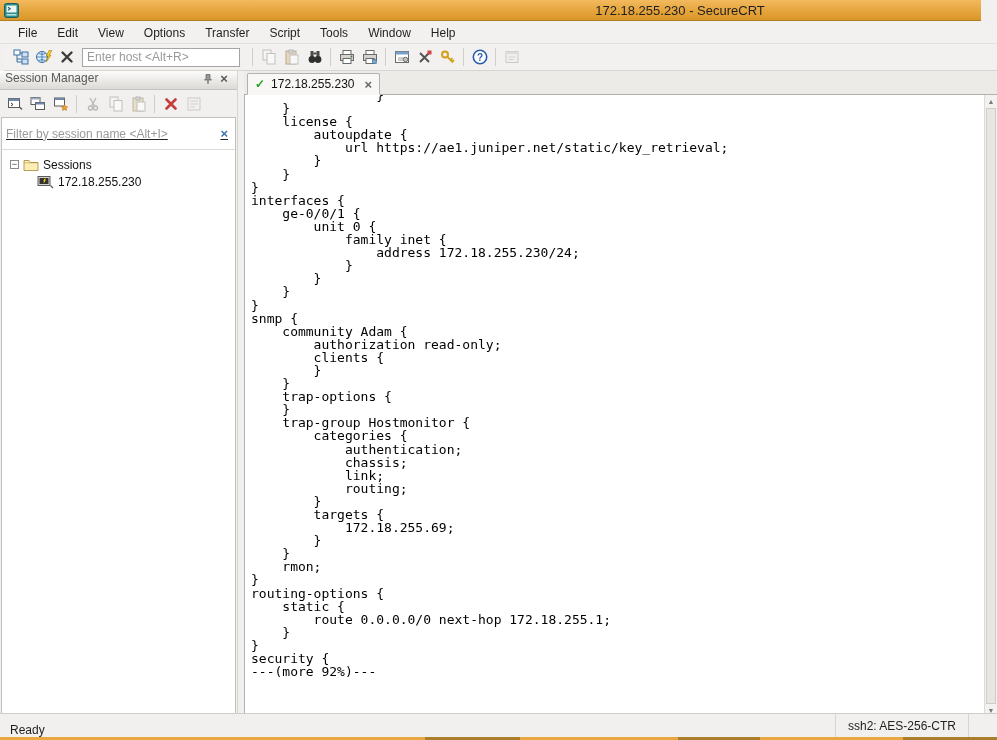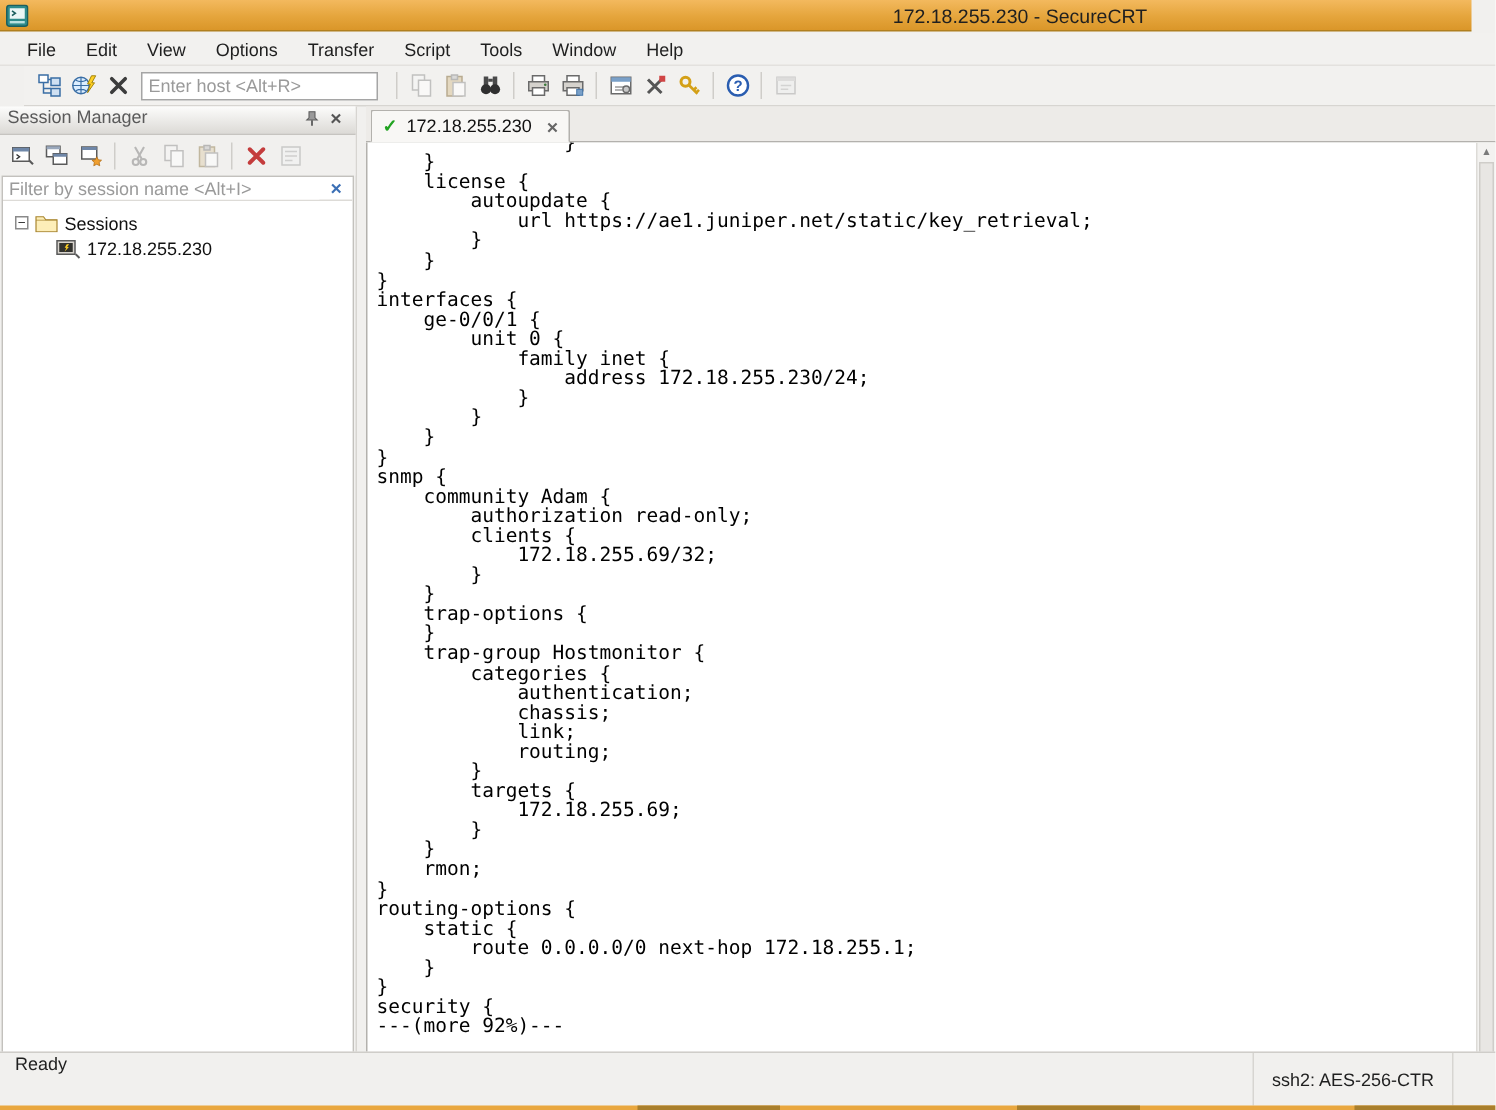--- a/index.html
+++ b/index.html
@@ -12,21 +12,21 @@
     border-bottom:1px solid #b07f1e; display:flex; align-items:center; padding:0 4px; }
   .titlebar .title { position:absolute; left:680px; transform:translateX(-50%);
     font-size:13px; color:#1f1f1f; white-space:nowrap; }
 
   
   .menubar { position:absolute; top:22px; left:0; right:0; height:22px; background:#f2f1ef;
     display:flex; align-items:center; padding-left:8px; border-bottom:1px solid #e3e1de; }
   .menu-item { padding:3px 10px; color:#1f1f1f; cursor:default; }
 
   
-  .toolbar { position:absolute; top:44px; left:16px; right:0; height:27px; background:#f2f1ef;
+  .toolbar { position:absolute; top:44px; left:4px; right:0; height:27px; background:#f2f1ef;
     border-bottom:1px solid #d7d5d1; display:flex; align-items:center; padding:0 5px; }
   .tb-btn { width:23px; height:22px; display:flex; align-items:center; justify-content:center; }
   .tb-sep { width:1px; height:18px; background:#cfcdc9; margin:0 4px; }
   .host-input { width:158px; height:19px; border:1px solid #a5a5a5; background:#fff;
     font-family:"Liberation Sans",sans-serif; font-size:12px; padding:0 4px; margin:0 8px 0 4px; color:#444; }
   .host-input::placeholder { color:#9a9a9a; opacity:1; }
   .dim { opacity:.55; }
 
   
   .main { position:absolute; top:71px; bottom:23px; left:0; right:0; }
@@ -35,21 +35,21 @@
   .panel { position:absolute; left:0; top:0; bottom:0; width:238px; display:flex;
     flex-direction:column; background:#f1f0ee; border-right:1px solid #d7d5d1; }
   .panel-header { height:19px; display:flex; padding:0 5px;
     background:linear-gradient(#fcfcfb,#dcdad6); border-bottom:1px solid #c6c4c0; color:#5a5a5a; }
   .panel-title { flex:1; }
   .panel-header-btn { width:16px; height:16px; display:flex; align-items:center; justify-content:center; color:#555; }
   .panel-close { font-size:13px; font-weight:bold; line-height:14px; }
   .panel-toolbar { height:27px; display:flex; align-items:center; padding:0 3px; background:#f1f0ee; }
   .panel-body { flex:1; margin:0 1px 1px 1px; border:1px solid #c3c1bd; background:#fff;
     display:flex; flex-direction:column; overflow:hidden; }
-  .filter-row { height:16px; border-bottom:1px solid #dddbd7; display:flex; align-items:center; background:#fff; }
+  .filter-row { height:32px; border-bottom:1px solid #dddbd7; display:flex; align-items:center; background:#fff;text-decoration:underline; }
   .filter-input { flex:1; border:none; outline:none; font-family:"Liberation Sans",sans-serif;
     font-size:12px; padding:0 4px; color:#444; min-width:0; }
   .filter-input::placeholder { color:#9a9a9a; opacity:1; }
   .filter-clear { color:#3b6fb5; font-weight:bold; font-size:13px; padding:0 7px; }
   .tree { flex:1; background:#fff; padding-top:6px; }
   .tree-row { display:flex; align-items:center; height:17px; }
   .tree-row.root { padding-left:8px; }
   .tree-row.child { padding-left:35px; }
   .expand-box { width:9px; height:9px; border:1px solid #8a8a8a; background:#fff; font-size:9px;
     line-height:7px; text-align:center; color:#333; margin-right:4px; flex:0 0 auto; }
@@ -75,22 +75,22 @@
 
   .scrollbar { position:absolute; right:0; top:0; bottom:0; width:13px; background:#f3f2f0;
     border-left:1px solid #dddbd7; }
   .sb-arrow { height:13px; display:flex; align-items:center; justify-content:center;
     font-size:7px; color:#7a7a7a; }
   .sb-arrow.down { position:absolute; bottom:0; left:0; right:0; }
   .sb-thumb { position:absolute; left:1px; right:1px; top:13px; bottom:13px;
     background:#e8e6e3; border:1px solid #cfcdc9; }
 
   
-  .statusbar { position:absolute; left:0; right:0; bottom:3px; height:36px; background:#f1f0ee;
-    border-top:1px solid #cfcdc9; display:flex; align-items:flex-start; }
+  .statusbar { position:absolute; left:0; right:0; bottom:3px; height:24px; background:#f1f0ee;
+    border-top:1px solid #cfcdc9; display:flex; align-items:flex-end; }
   .status-left { flex:1; padding-left:10px; color:#1f1f1f; }
   .status-right { padding:0 12px; border-left:1px solid #d7d5d1; border-right:1px solid #d7d5d1;
     margin-right:28px; color:#1f1f1f; height:100%; display:flex; align-items:center; }
 
   
   .taskstrip { position:absolute; left:0; right:0; bottom:0; height:3px; background:#e9a73f; }
   .taskstrip .seg { position:absolute; top:0; bottom:0; background:#a97f2c; }
 
   svg { display:block; }
 </style>
@@ -380,21 +380,20 @@
           <div class="term-line">}</div>
 
           <div class="term-line">snmp {</div>
 
           <div class="term-line">    community Adam {</div>
 
           <div class="term-line">        authorization read-only;</div>
 
           <div class="term-line">        clients {</div>
 
-          <div class="term-line">            172.18.255.69/32;</div>
 
           <div class="term-line">        }</div>
 
           <div class="term-line">    }</div>
 
           <div class="term-line">    trap-options {</div>
 
 
           <div class="term-line">    }</div>
 

